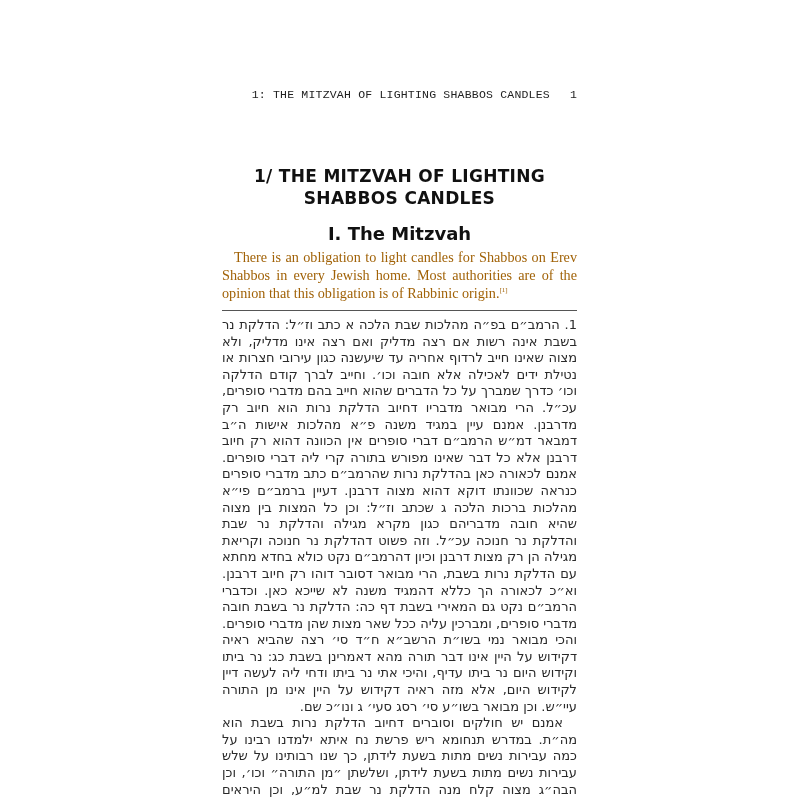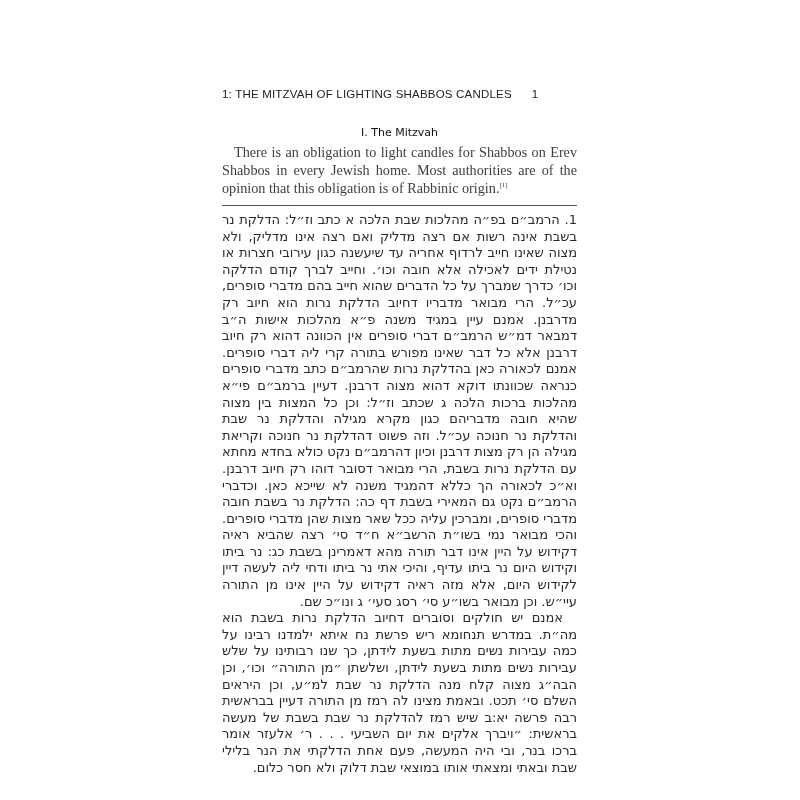--- a/index.html
+++ b/index.html
@@ -1,37 +1,41 @@
 <!DOCTYPE html>
 <html><head>
 <meta charset="utf-8">
 <style>
   html, body { margin: 0; padding: 0; background: #ffffff; }
   body { width: 800px; height: 800px; position: relative; overflow: hidden; color: #1a1a1a; }
   .page { position: absolute; left: 222px; top: 88px; width: 355px; }
-  .running-head { display: flex; justify-content: flex-start; align-items: baseline; font-family: Liberation Sans, sans-serif; font-size: 11.5px; letter-spacing: 0.2px; color: #222; height: 24px; }
+  .running-head { display: flex; justify-content: flex-end; align-items: baseline; font-family: Liberation Mono, monospace; font-size: 11.5px; letter-spacing: 0.2px; color: #222; height: 24px; }
   .running-head .rh-title { margin-right: 20px; }
   .chapter-title { text-align: center; font-family: "DejaVu Sans", sans-serif; font-weight: bold; font-size: 17px; line-height: 22px; margin-top: 53px; letter-spacing: 0.3px; color: #111; }
-  .section-title { text-align: center; font-family: "DejaVu Sans", sans-serif; font-weight: normal; font-size: 11px; margin-top: 14px; color: #111; }
-  .body-text { font-family: "Liberation Serif", serif; font-size: 14.2px; line-height: 18px; text-align: justify; margin-top: 4px; text-indent: 12px; color: #404040; }
+  .section-title { text-align: center; font-family: "DejaVu Sans", sans-serif; font-weight: bold; font-size: 18px; margin-top: 14px; color: #111; }
+  .body-text { font-family: "Liberation Serif", serif; font-size: 14.2px; line-height: 18px; text-align: justify; margin-top: 4px; text-indent: 12px; color: #a16207; }
   .body-text sup { font-size: 7px; vertical-align: super; line-height: 0; }
   .rule { border: none; border-top: 1px solid #555; margin: 8px 0 6px 0; }
   .footnotes { direction: rtl; font-family: "DejaVu Sans", sans-serif; font-size: 13px; line-height: 16.6px; text-align: justify; color: #2a2a2a; }
   .footnotes p { margin: 0; }
   .footnotes p.indent { text-indent: 14px; }
 </style>
 </head>
 <body>
 
 <div class="page">
   <div class="running-head">
     <span class="rh-title">1: THE MITZVAH OF LIGHTING SHABBOS CANDLES</span>
     <span class="rh-page">1</span>
   </div>
 
+  <div class="chapter-title">
+    <div>1/ THE MITZVAH OF LIGHTING</div>
+    <div>SHABBOS CANDLES</div>
+  </div>
 
   <div class="section-title">I. The Mitzvah</div>
 
   <div class="body-text"><span>There is an obligation to light candles for Shabbos on Erev Shabbos in every Jewish home. Most authorities are of the opinion that this obligation is of Rabbinic origin.</span><sup>[1]</sup></div>
 
   <hr class="rule">
 
   <div class="footnotes">
     <p>1. הרמב״ם בפ״ה מהלכות שבת הלכה א כתב וז״ל: הדלקת נר בשבת אינה רשות אם רצה מדליק ואם רצה אינו מדליק, ולא מצוה שאינו חייב לרדוף אחריה עד שיעשנה כגון עירובי חצרות או נטילת ידים לאכילה אלא חובה וכו׳. וחייב לברך קודם הדלקה וכו׳ כדרך שמברך על כל הדברים שהוא חייב בהם מדברי סופרים, עכ״ל. הרי מבואר מדבריו דחיוב הדלקת נרות הוא חיוב רק מדרבנן. אמנם עיין במגיד משנה פ״א מהלכות אישות ה״ב דמבאר דמ״ש הרמב״ם דברי סופרים אין הכוונה דהוא רק חיוב דרבנן אלא כל דבר שאינו מפורש בתורה קרי ליה דברי סופרים. אמנם לכאורה כאן בהדלקת נרות שהרמב״ם כתב מדברי סופרים כנראה שכוונתו דוקא דהוא מצוה דרבנן. דעיין ברמב״ם פי״א מהלכות ברכות הלכה ג שכתב וז״ל: וכן כל המצות בין מצוה שהיא חובה מדבריהם כגון מקרא מגילה והדלקת נר שבת והדלקת נר חנוכה עכ״ל. וזה פשוט דהדלקת נר חנוכה וקריאת מגילה הן רק מצות דרבנן וכיון דהרמב״ם נקט כולא בחדא מחתא עם הדלקת נרות בשבת, הרי מבואר דסובר דוהו רק חיוב דרבנן. וא״כ לכאורה הך כללא דהמגיד משנה לא שייכא כאן. וכדברי הרמב״ם נקט גם המאירי בשבת דף כה: הדלקת נר בשבת חובה מדברי סופרים, ומברכין עליה ככל שאר מצות שהן מדברי סופרים. והכי מבואר נמי בשו״ת הרשב״א ח״ד סי׳ רצה שהביא ראיה דקידוש על היין אינו דבר תורה מהא דאמרינן בשבת כג: נר ביתו וקידוש היום נר ביתו עדיף, והיכי אתי נר ביתו ודחי ליה לעשה דיין לקידוש היום, אלא מזה ראיה דקידוש על היין אינו מן התורה עיי״ש. וכן מבואר בשו״ע סי׳ רסג סעי׳ ג ונו״כ שם.</p>
     <p class="indent">אמנם יש חולקים וסוברים דחיוב הדלקת נרות בשבת הוא מה״ת. במדרש תנחומא ריש פרשת נח איתא ילמדנו רבינו על כמה עבירות נשים מתות בשעת לידתן, כך שנו רבותינו על שלש עבירות נשים מתות בשעת לידתן, ושלשתן ״מן התורה״ וכו׳, וכן הבה״ג מצוה קלח מנה הדלקת נר שבת למ״ע, וכן היראים השלם סי׳ תכט. ובאמת מצינו לה רמז מן התורה דעיין בבראשית רבה פרשה יא:ב שיש רמז להדלקת נר שבת בשבת של מעשה בראשית: ״ויברך אלקים את יום השביעי . . . ר׳ אלעזר אומר ברכו בנר, ובי היה המעשה, פעם אחת הדלקתי את הנר בלילי שבת ובאתי ומצאתי אותו במוצאי שבת דלוק ולא חסר כלום.</p>

